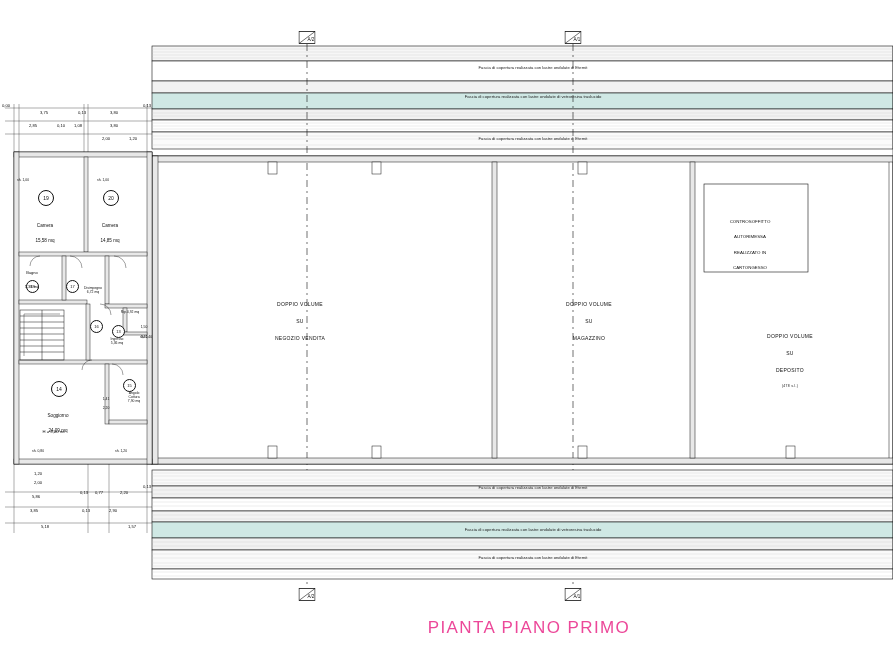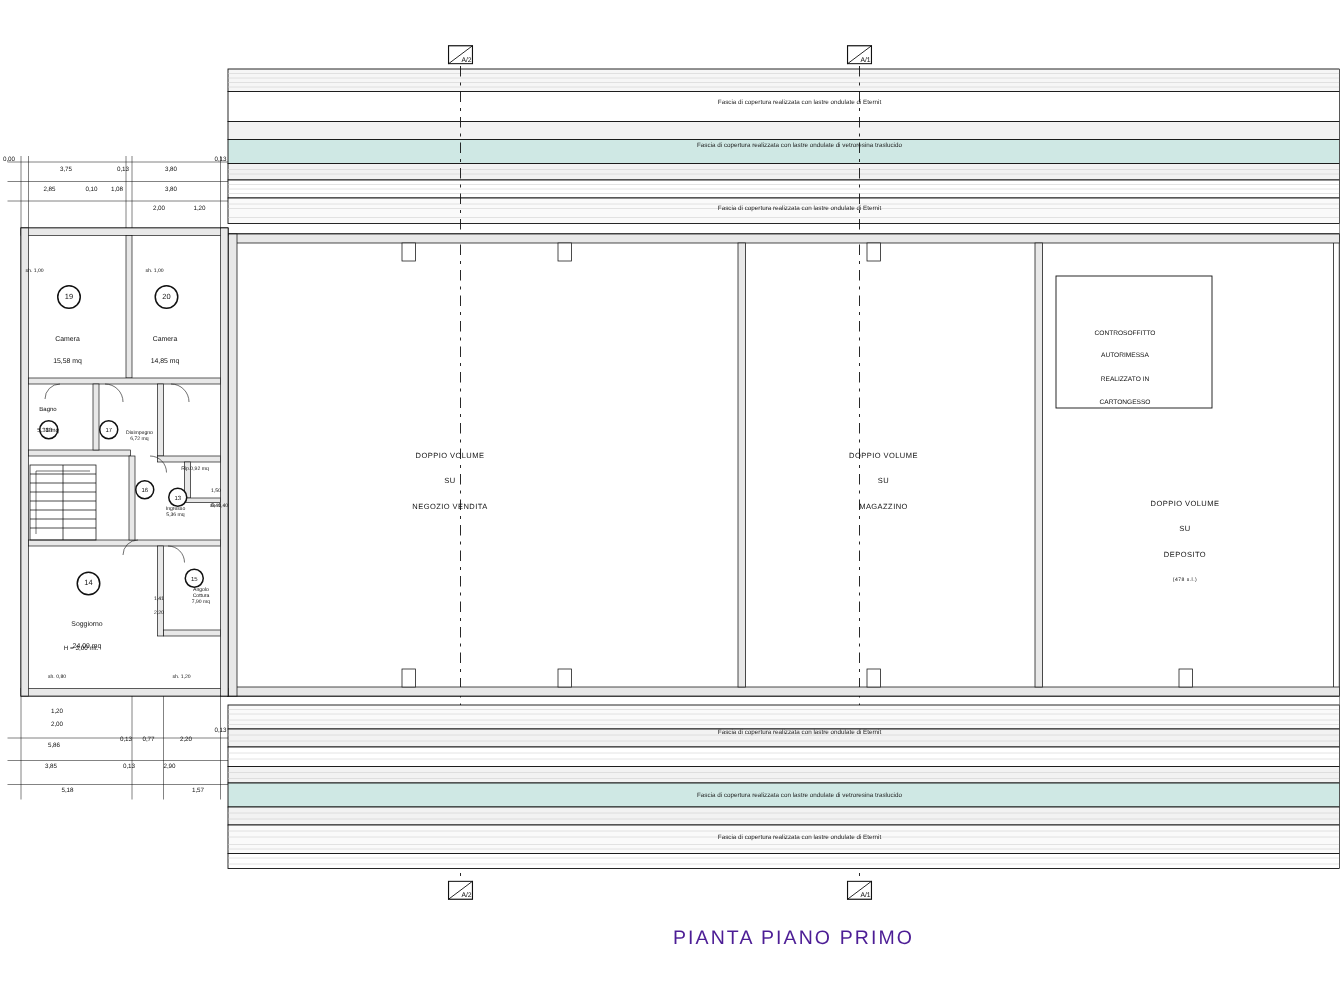--- a/index.html
+++ b/index.html
@@ -8,21 +8,21 @@
     font-family:"Liberation Sans", sans-serif;
     color:#111;overflow:hidden;position:relative;
   }
   #plan{position:absolute;left:0;top:0;width:893px;height:670px;}
   .lbl{position:absolute;font-family:"Liberation Sans",sans-serif;color:#111;white-space:pre;line-height:1.15;}
   .tiny{font-size:3.4px;}
   .dim{font-size:4.2px;}
   .room{font-size:4.6px;text-align:center;}
   .band{font-size:4.2px;text-align:center;color:#222;}
   .vol{font-size:5px;text-align:center;letter-spacing:.3px;}
-  .title{font-size:13px;letter-spacing:1.4px;color:#4c1d95;}
+  .title{font-size:17px;letter-spacing:1.4px;color:#ec4899;}
   .ctr{transform:translateX(-50%);}
   .num{position:absolute;width:14px;height:14px;border:0.7px solid #111;border-radius:50%;
        font-size:5px;display:flex;align-items:center;justify-content:center;background:#fff;}
   .secdiag{position:absolute;width:17px;height:13px;transform:translateX(-50%);}
 </style>
 </head>
 <body>
 
 <svg id="plan" viewBox="0 0 893 670">
   <rect x="0" y="0" width="893" height="670" fill="#ffffff"></rect>

